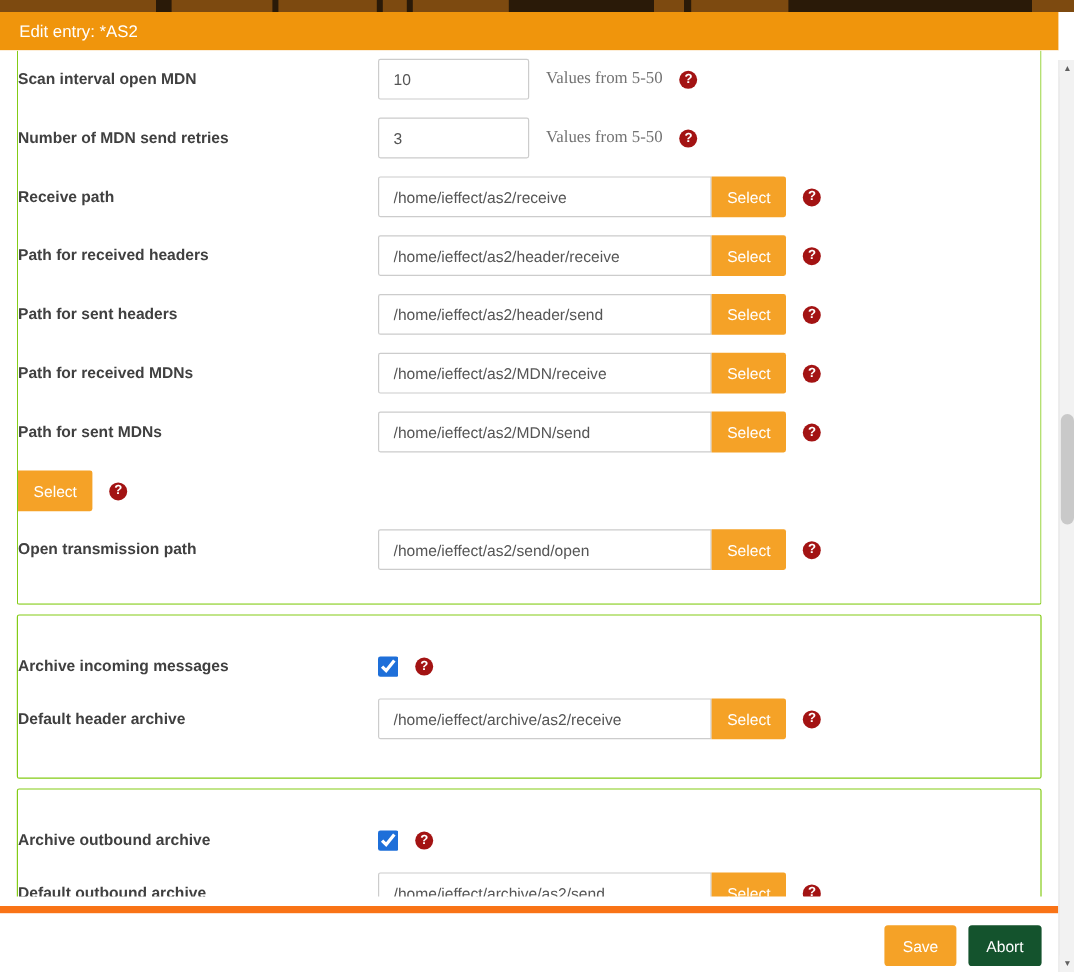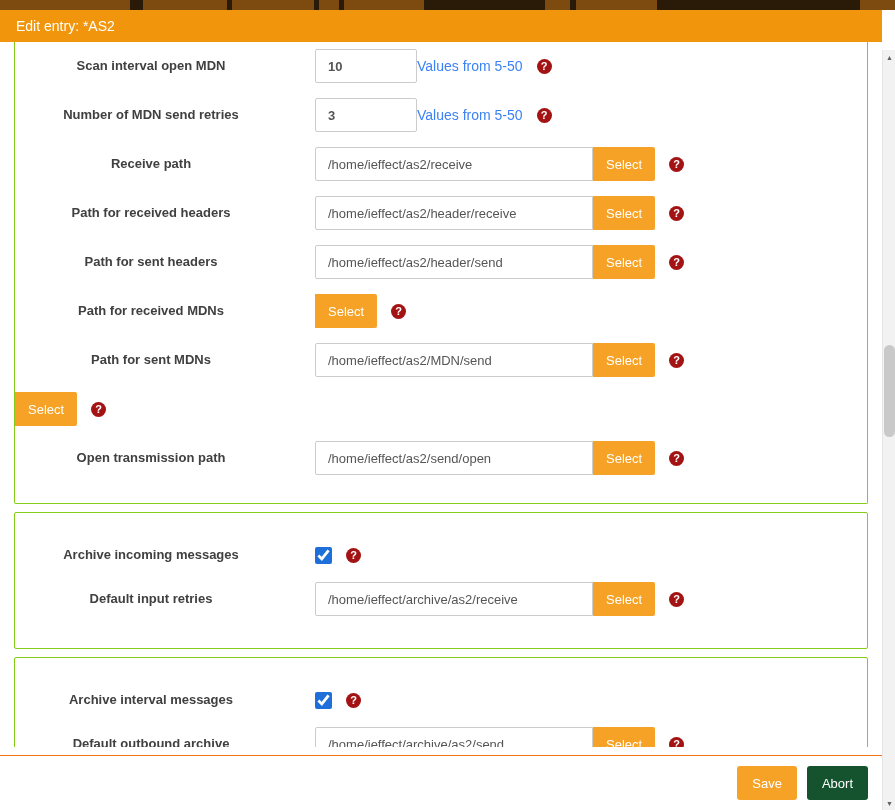--- a/index.html
+++ b/index.html
@@ -21,40 +21,40 @@
   .modal-body { width:882px; height:705px; overflow:hidden; background:#fff; padding:0 14px; }
 
   .panel { border:1px solid #84cc16; border-radius:2px; padding:24px 0 28px 0; margin-top:8px; }
   .panel.first { border-top:none; border-radius:0 0 2px 2px; margin-top:0; padding-top:7px; }
   .panel.archive { padding:30px 0 32px 0; }
   .panel.archive-out { padding-bottom:0; }
 
   .row { display:flex; align-items:center; margin-bottom:15px; min-height:34px; }
   .row:last-child { margin-bottom:0; }
   .row.cbrow { min-height:24px; margin-bottom:15px; }
-  .lbl { flex:0 0 272px; text-align:center; font-weight:bold; font-size:13px; color:#404040;
+  .lbl { flex:0 0 272px; text-align:left; font-weight:bold; font-size:13px; color:#404040;
          margin-right:28px; line-height:1.25; }
 
   .inp { height:34px; border:1px solid #ccc; border-radius:2px; padding:6px 12px; font-size:13px;
          color:#555; font-family:inherit; background:#fff; outline:none; }
-  .inp.num { width:102px;font-weight:bold; }
+  .inp.num { width:126px; }
   .inp.path { width:278px; border-radius:2px 0 0 2px; }
   .igroup { display:flex; align-items:stretch; }
   .select-btn { height:34px; padding:1px 13px; background:#f5a227; color:#fff; border:none;
                 font-size:13px; font-family:inherit; cursor:pointer; border-radius:0 2px 2px 0; }
 
-  .hint { font-size:14px; color:#3b82f6; white-space:nowrap; }
+  .hint { font-size:14px; color:#737373; margin-left:14px; white-space:nowrap;font-family:Liberation Serif, serif; }
   .help { width:15px; height:15px; min-width:15px; border-radius:50%; background:#a31313; color:#fff;
           font-size:11px; font-weight:bold; display:inline-flex; align-items:center;
           justify-content:center; margin-left:14px; cursor:pointer; line-height:1; }
 
   .cb { width:17px; height:17px; accent-color:#1e6fd9; margin:0; cursor:pointer; }
 
   .modal-footer { position:absolute; left:0; bottom:0; width:882px; height:55px; background:#fff;
-                  border-top:1px solid #f97316; display:flex; justify-content:flex-end;
+                  border-top:6px solid #f97316; display:flex; justify-content:flex-end;
                   align-items:flex-start; gap:10px; padding:10px 14px 0 0; z-index:3; }
   .btn { height:34px; padding:0 15px; border:none; border-radius:3px; font-size:13px; color:#fff;
          font-family:inherit; cursor:pointer; }
   .btn.save { background:#f5a227; }
   .btn.abort { background:#14532d; }
 
   
   .scrollbar { position:absolute; top:50px; right:0; bottom:0; width:13px; background:#f2f2f2;
                border-left:1px solid #e6e6e6; z-index:4; }
   .sb-arrow { position:absolute; left:0; width:13px; height:14px; color:#606060; font-size:7px;
@@ -127,20 +127,21 @@
           <div class="igroup">
             <input class="inp path" value="/home/ieffect/as2/header/send" style="">
             <button class="select-btn">Select</button>
           </div>
           <span class="help">?</span>
         </div>
 
         <div class="row">
           <label class="lbl">Path for received MDNs</label>
           <div class="igroup">
+            <input class="inp path" value="/home/ieffect/as2/MDN/receive" style="">
             <button class="select-btn">Select</button>
           </div>
           <span class="help">?</span>
         </div>
 
         <div class="row">
           <label class="lbl">Path for sent MDNs</label>
           <div class="igroup">
             <input class="inp path" value="/home/ieffect/as2/MDN/send" style="">
             <button class="select-btn">Select</button>
@@ -166,32 +167,32 @@
 
       </div>
 
       <div class="panel archive">
         <div class="row cbrow">
           <label class="lbl">Archive incoming messages</label>
           <input type="checkbox" class="cb" checked="checked" style="">
           <span class="help">?</span>
         </div>
         <div class="row">
-          <label class="lbl">Default input retries</label>
+          <label class="lbl">Default header archive</label>
           <div class="igroup">
             <input class="inp path" value="/home/ieffect/archive/as2/receive" style="">
             <button class="select-btn">Select</button>
           </div>
           <span class="help">?</span>
         </div>
       </div>
 
       <div class="panel archive archive-out">
         <div class="row cbrow">
-          <label class="lbl">Archive interval messages</label>
+          <label class="lbl">Archive outbound archive</label>
           <input type="checkbox" class="cb" checked="checked" style="">
           <span class="help">?</span>
         </div>
         <div class="row">
           <label class="lbl">Default outbound archive</label>
           <div class="igroup">
             <input class="inp path" value="/home/ieffect/archive/as2/send" style="">
             <button class="select-btn">Select</button>
           </div>
           <span class="help">?</span>

